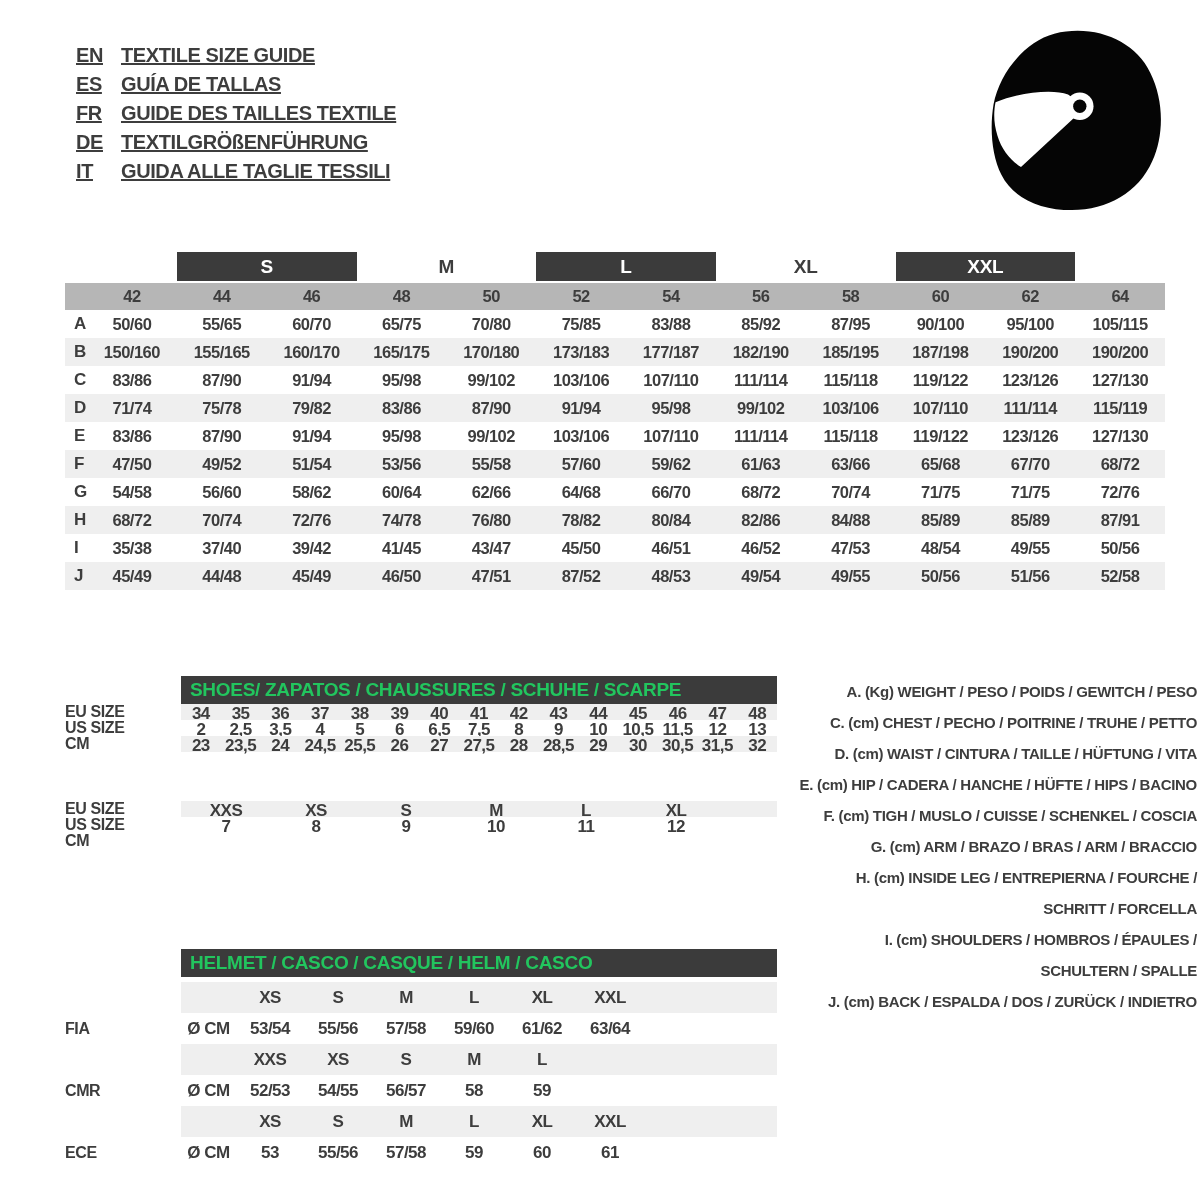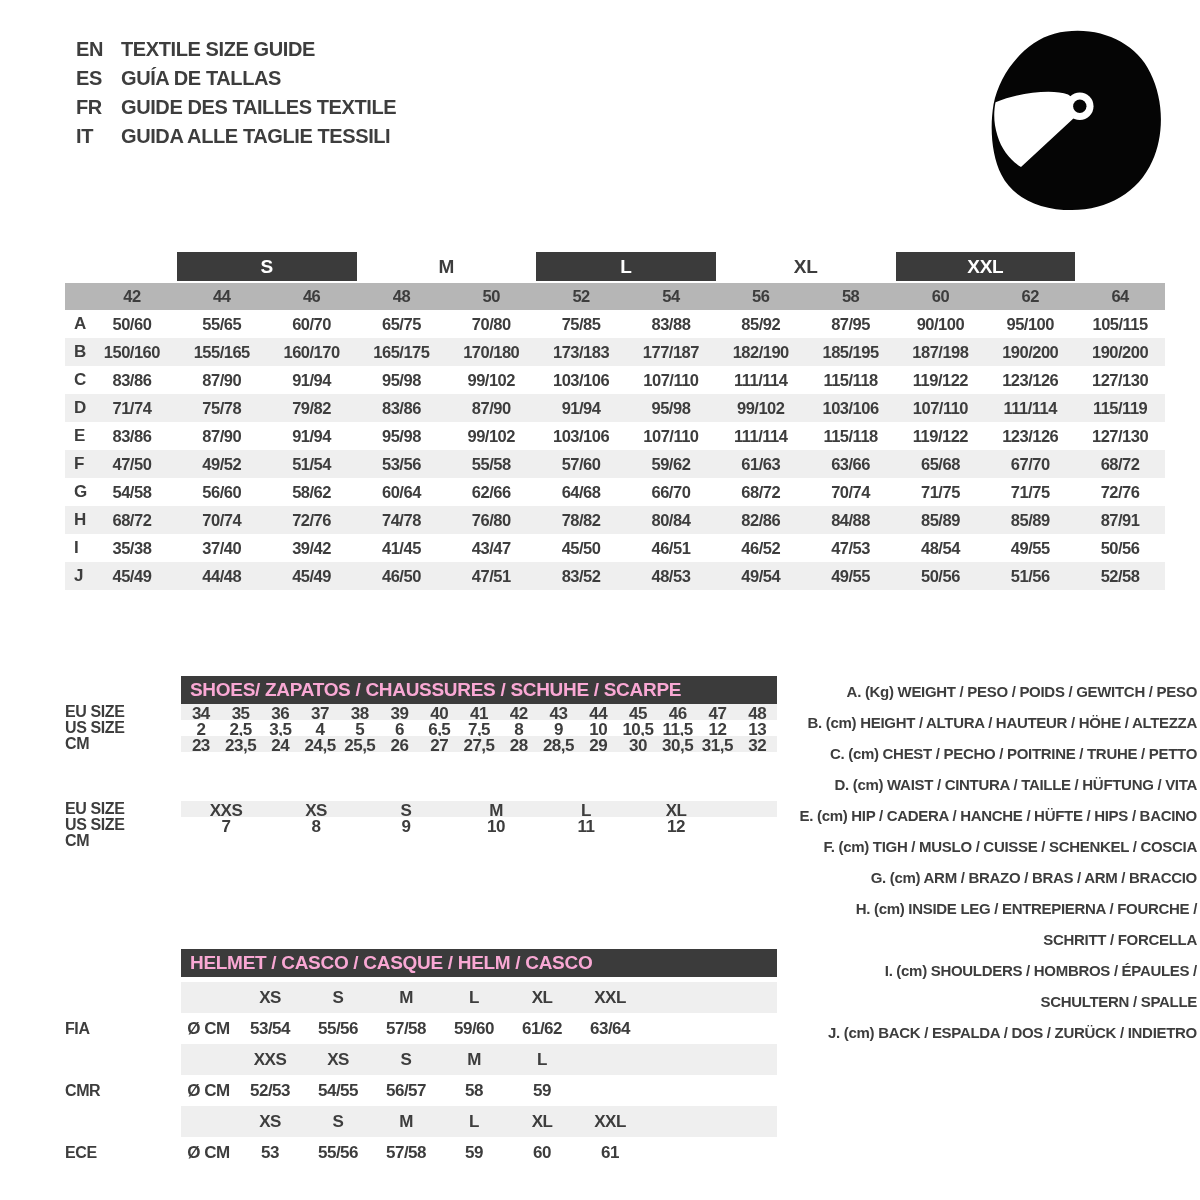--- a/index.html
+++ b/index.html
@@ -1,21 +1,21 @@
 <!DOCTYPE html>
 <html><head>
 <meta charset="utf-8">
 <style>
   html,body{margin:0;padding:0;background:#fff;}
   .page{position:relative;width:1200px;height:1200px;background:#fff;overflow:hidden;
         font-family:"Liberation Sans",sans-serif;color:#3d3d3d;font-weight:bold;}
 
   
   .langs{position:absolute;left:76px;top:38px;}
-  .langrow{display:flex;height:29px;align-items:flex-start;font-size:20px;letter-spacing:-0.4px;}
+  .langrow{display:flex;height:29px;align-items:flex-end;font-size:20px;letter-spacing:-0.4px;text-decoration:underline;}
   .lcode{width:45px;}
   .ltitle{white-space:nowrap;}
 
   
   .helmet-art{position:absolute;left:972px;top:18px;width:196px;height:200px;}
 
   
   .size-table{position:absolute;left:65px;top:252px;width:1100px;}
   .grid{display:grid;grid-template-columns:22px repeat(12,1fr);align-items:center;}
   .grow{height:29px;margin-bottom:2px;}
@@ -23,21 +23,21 @@
          font-size:19px;letter-spacing:-0.3px;}
   .group.dark{background:#3b3b3b;color:#fff;}
   .numrow{height:27px;background:#b6b6b6;}
   .drow{height:28px;}
   .drow.alt{background:#efefef;}
   .cell{text-align:center;font-size:16.5px;letter-spacing:-0.5px;white-space:nowrap;}
   .rl{font-size:17px;padding-left:9px;}
 
   
   .sec{position:absolute;left:65px;width:712px;}
-  .bar{margin-left:116px;background:#3b3b3b;color:#f9a8d4;height:28px;line-height:28px;
+  .bar{margin-left:116px;background:#3b3b3b;color:#22c55e;height:28px;line-height:28px;
        font-size:19px;letter-spacing:-0.3px;padding-left:9px;box-sizing:border-box;}
   .srow{display:flex;height:16px;align-items:stretch;}
   .hrow{height:31px;}
   .slabel{width:116px;display:flex;align-items:center;font-size:16px;letter-spacing:-0.4px;}
   .sband{flex:1;display:grid;align-items:center;}
   .sband.gray{background:#efefef;}
   .shoesband{grid-template-columns:repeat(15,1fr);}
   .glovesband{grid-template-columns:repeat(6,90px) 1fr;}
   .helmband{grid-template-columns:55px repeat(6,68px) 1fr;}
   .bcell{text-align:center;font-size:17px;letter-spacing:-0.5px;white-space:nowrap;}
@@ -57,20 +57,24 @@
         <div class="lcode">EN</div>
         <div class="ltitle">TEXTILE SIZE GUIDE</div>
       </div>
       <div class="langrow">
         <div class="lcode">ES</div>
         <div class="ltitle">GUÍA DE TALLAS</div>
       </div>
       <div class="langrow">
         <div class="lcode">FR</div>
         <div class="ltitle">GUIDE DES TAILLES TEXTILE</div>
+      </div>
+      <div class="langrow">
+        <div class="lcode">DE</div>
+        <div class="ltitle">TEXTILGRÖßENFÜHRUNG</div>
       </div>
       <div class="langrow">
         <div class="lcode">IT</div>
         <div class="ltitle">GUIDA ALLE TAGLIE TESSILI</div>
       </div>
     </div>
 
   <div class="helmet-art">
     <svg viewBox="0 0 100 100" width="196" height="200" xmlns="http://www.w3.org/2000/svg">
       <path d="M42 7 C62 2 83 10 91 27 C98 41 98 59 92 72 C85 88 69 97 51 97 C35 97 21 91 15 79 C10 69 9 55 11 43 C14 27 27 11 42 7 Z" fill="#050505"></path>
@@ -238,21 +242,21 @@
         <div class="cell">49/55</div>
         <div class="cell">50/56</div>
       </div>
       <div class="grid drow alt">
         <div class="rl">J</div>
         <div class="cell">45/49</div>
         <div class="cell">44/48</div>
         <div class="cell">45/49</div>
         <div class="cell">46/50</div>
         <div class="cell">47/51</div>
-        <div class="cell">83/52</div>
+        <div class="cell">87/52</div>
         <div class="cell">48/53</div>
         <div class="cell">49/54</div>
         <div class="cell">49/55</div>
         <div class="cell">50/56</div>
         <div class="cell">51/56</div>
         <div class="cell">52/58</div>
       </div>
     </div>
 
   <div class="sec" style="top:676px">
@@ -417,21 +421,20 @@
           <div class="bcell">57/58</div>
           <div class="bcell">59</div>
           <div class="bcell">60</div>
           <div class="bcell">61</div>
         </div>
       </div>
     </div>
 
   <div class="legend">
       <div class="legrow">A. (Kg) WEIGHT / PESO / POIDS / GEWITCH / PESO</div>
-      <div class="legrow">B. (cm) HEIGHT / ALTURA / HAUTEUR / HÖHE / ALTEZZA</div>
       <div class="legrow">C. (cm) CHEST / PECHO / POITRINE / TRUHE / PETTO</div>
       <div class="legrow">D. (cm) WAIST / CINTURA / TAILLE / HÜFTUNG / VITA</div>
       <div class="legrow">E. (cm) HIP / CADERA / HANCHE / HÜFTE / HIPS / BACINO</div>
       <div class="legrow">F. (cm) TIGH / MUSLO / CUISSE / SCHENKEL / COSCIA</div>
       <div class="legrow">G. (cm) ARM / BRAZO / BRAS / ARM / BRACCIO</div>
       <div class="legrow">H. (cm) INSIDE LEG / ENTREPIERNA / FOURCHE /
 SCHRITT / FORCELLA</div>
       <div class="legrow">I. (cm) SHOULDERS / HOMBROS / ÉPAULES /
 SCHULTERN / SPALLE</div>
       <div class="legrow">J. (cm) BACK / ESPALDA / DOS / ZURÜCK / INDIETRO</div>

